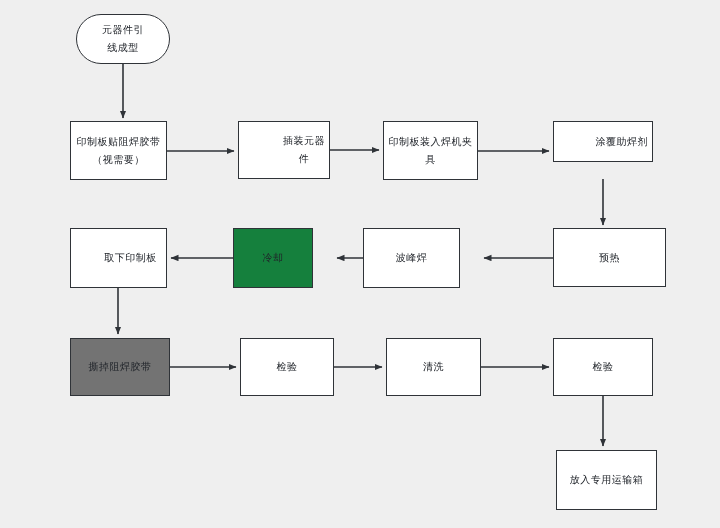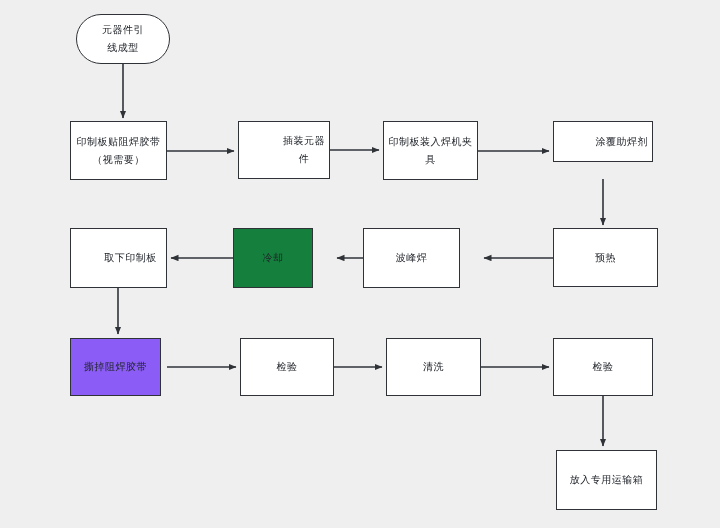--- a/index.html
+++ b/index.html
@@ -97,24 +97,24 @@
       </div>
       <div class="node" style="left: 70px; top: 228px; width: 97px; height: 60px; background: rgb(255, 255, 255); border-color: rgb(47, 51, 56); padding-left: 24px;">
         <span class="node-label">取下印制板</span>
       </div>
       <div class="node" style="left: 233px; top: 228px; width: 80px; height: 60px; background: #15803d; border-color: rgb(47, 51, 56);">
         <span class="node-label">冷却</span>
       </div>
       <div class="node" style="left: 363px; top: 228px; width: 97px; height: 60px; background: rgb(255, 255, 255); border-color: rgb(47, 51, 56);">
         <span class="node-label">波峰焊</span>
       </div>
-      <div class="node" style="left: 553px; top: 228px; width: 105px; height: 59px; background: rgb(255, 255, 255); border-color: rgb(47, 51, 56);">
+      <div class="node" style="left: 553px; top: 228px; width: 113px; height: 59px; background: rgb(255, 255, 255); border-color: rgb(47, 51, 56);">
         <span class="node-label">预热</span>
       </div>
-      <div class="node" style="left: 70px; top: 338px; width: 91px; height: 58px; background: #8b5cf6; border-color: rgb(47, 51, 56);">
+      <div class="node" style="left: 70px; top: 338px; width: 100px; height: 58px; background: #737373; border-color: rgb(47, 51, 56);">
         <span class="node-label">撕掉阻焊胶带</span>
       </div>
       <div class="node" style="left: 240px; top: 338px; width: 94px; height: 58px; background: rgb(255, 255, 255); border-color: rgb(47, 51, 56);">
         <span class="node-label">检验</span>
       </div>
       <div class="node" style="left: 386px; top: 338px; width: 95px; height: 58px; background: rgb(255, 255, 255); border-color: rgb(47, 51, 56);">
         <span class="node-label">清洗</span>
       </div>
       <div class="node" style="left: 553px; top: 338px; width: 100px; height: 58px; background: rgb(255, 255, 255); border-color: rgb(47, 51, 56);">
         <span class="node-label">检验</span>

